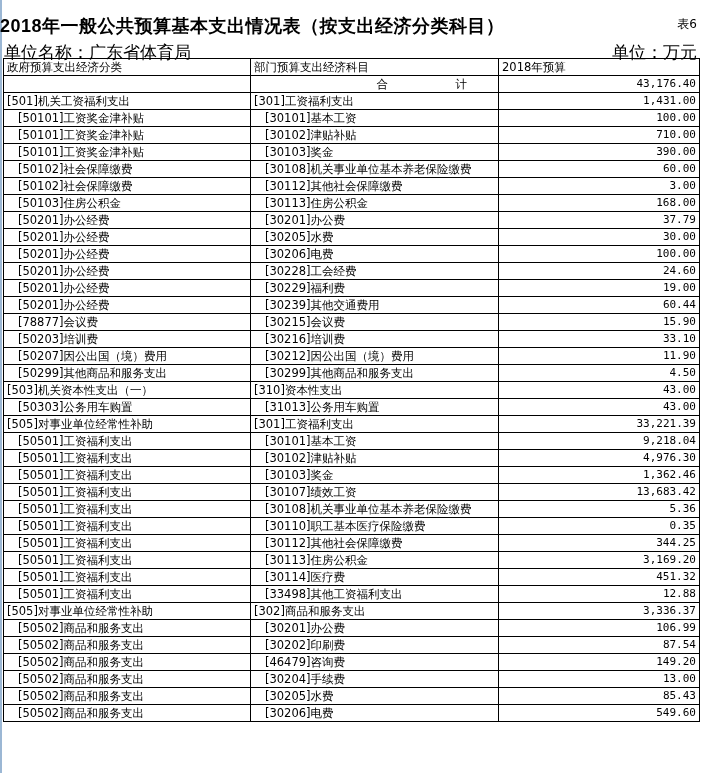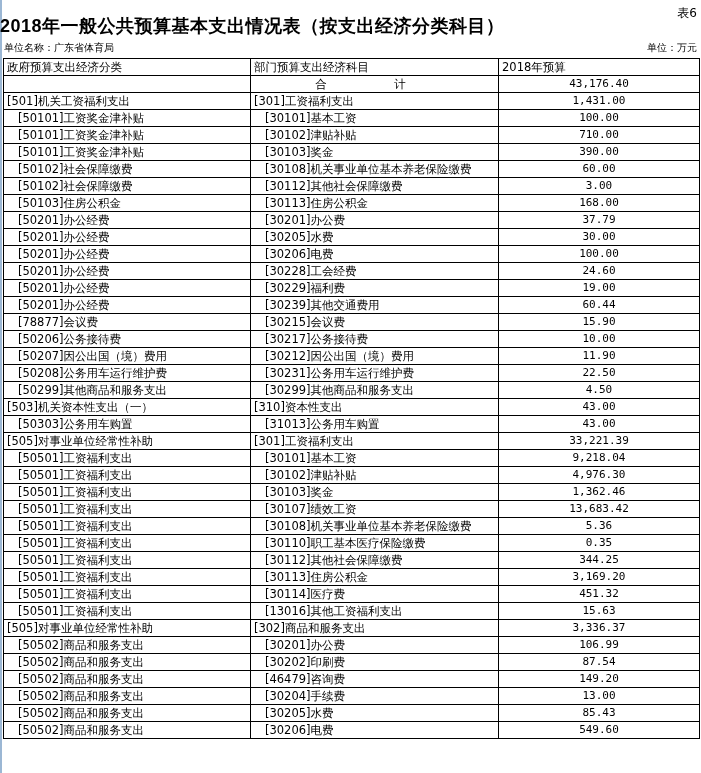--- a/index.html
+++ b/index.html
@@ -1,31 +1,31 @@
 <!DOCTYPE html>
 <html><head>
 <meta charset="utf-8">
 <style>
   html, body { margin: 0; padding: 0; background: #ffffff; }
   body { width: 701px; height: 773px; overflow: hidden; position: relative;
          font-family: "DejaVu Sans", "Liberation Sans", sans-serif; color: #000; }
-  .table-no { position: absolute; right: 4px; top: 5px; font-size: 12px; margin-left: 16px; }
+  .table-no { position: absolute; right: 4px; top: 16px; font-size: 12px; margin-left: 16px; }
   .title { position: absolute; left: 0; width: 701px; top: 14px; text-align: left;
            font-family: Liberation Sans, sans-serif; font-weight: bold; font-size: 18px; letter-spacing: 0.5px; }
-  .meta { position: absolute; top: 41px; left: 4px; right: 4px; height: 16px; font-size: 10px; }
+  .meta { position: absolute; top: 41px; left: 4px; right: 4px; height: 16px; font-size: 17px; }
   .meta .unit-name { position: absolute; left: 0; top: 0; }
   .meta .unit { position: absolute; right: 0; top: 0; }
   table { position: absolute; left: 3px; top: 58px; border-collapse: collapse; table-layout: fixed; width: 696px; }
   td, th { border: 1px solid #000; height: 16px; padding: 0 3px; font-size: 11.5px; font-weight: normal;
            white-space: nowrap; overflow: hidden; line-height: 16px; }
   col.c1 { width: 247px; } col.c2 { width: 248px; } col.c3 { width: 201px; }
   th { text-align: left; }
-  td.num { text-align: center; font-family: "DejaVu Sans Mono", "Liberation Mono", monospace; font-size: 11px; }
+  td.num { text-align: right; font-family: "DejaVu Sans Mono", "Liberation Mono", monospace; font-size: 11px; }
   td.indent { padding-left: 14px; }
-  td.total-label { text-align: center; letter-spacing: 28px; }
+  td.total-label { text-align: right; letter-spacing: 28px; }
   .left-strip { position: absolute; left: 0; top: 0; width: 2px; height: 773px; background: #9bb7d4; }
 </style>
 </head>
 <body>
 
 <div class="left-strip"></div>
 <div class="table-no">表6</div>
 <div class="title">2018年一般公共预算基本支出情况表（按支出经济分类科目）</div>
 <div class="meta">
   <span class="unit-name">单位名称：广东省体育局</span>
@@ -115,35 +115,30 @@
         <td class="indent">[50201]办公经费</td>
         <td class="indent">[30239]其他交通费用</td>
         <td class="num">60.44</td>
       </tr>
       <tr>
         <td class="indent">[78877]会议费</td>
         <td class="indent">[30215]会议费</td>
         <td class="num">15.90</td>
       </tr>
       <tr>
-        <td class="indent">[50206]公务接待费</td>
-        <td class="indent">[30217]公务接待费</td>
-        <td class="num">10.00</td>
+        <td class="indent">[50203]培训费</td>
+        <td class="indent">[30216]培训费</td>
+        <td class="num">33.10</td>
       </tr>
       <tr>
         <td class="indent">[50207]因公出国（境）费用</td>
         <td class="indent">[30212]因公出国（境）费用</td>
         <td class="num">11.90</td>
       </tr>
       <tr>
-        <td class="indent">[50208]公务用车运行维护费</td>
-        <td class="indent">[30231]公务用车运行维护费</td>
-        <td class="num">22.50</td>
-      </tr>
-      <tr>
         <td class="indent">[50299]其他商品和服务支出</td>
         <td class="indent">[30299]其他商品和服务支出</td>
         <td class="num">4.50</td>
       </tr>
       <tr>
         <td>[503]机关资本性支出（一）</td>
         <td>[310]资本性支出</td>
         <td class="num">43.00</td>
       </tr>
       <tr>
@@ -196,22 +191,22 @@
         <td class="indent">[30113]住房公积金</td>
         <td class="num">3,169.20</td>
       </tr>
       <tr>
         <td class="indent">[50501]工资福利支出</td>
         <td class="indent">[30114]医疗费</td>
         <td class="num">451.32</td>
       </tr>
       <tr>
         <td class="indent">[50501]工资福利支出</td>
-        <td class="indent">[13016]其他工资福利支出</td>
-        <td class="num">15.63</td>
+        <td class="indent">[33498]其他工资福利支出</td>
+        <td class="num">12.88</td>
       </tr>
       <tr>
         <td>[505]对事业单位经常性补助</td>
         <td>[302]商品和服务支出</td>
         <td class="num">3,336.37</td>
       </tr>
       <tr>
         <td class="indent">[50502]商品和服务支出</td>
         <td class="indent">[30201]办公费</td>
         <td class="num">106.99</td>

